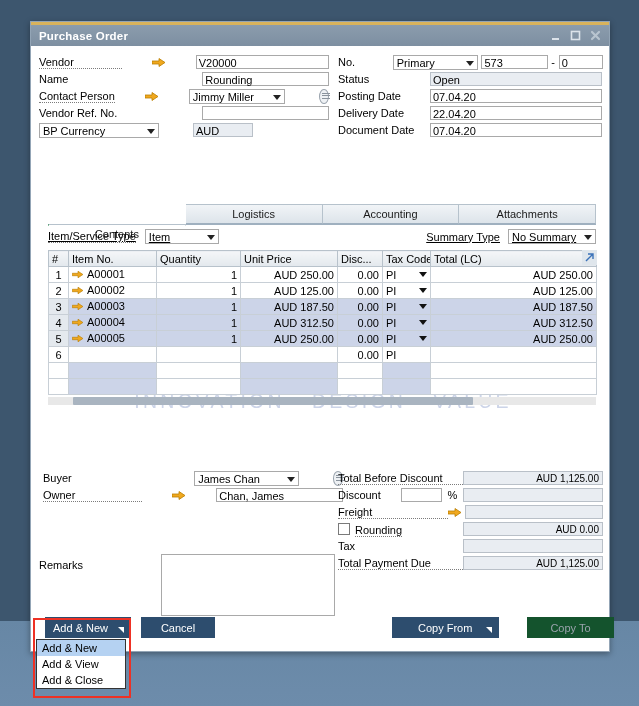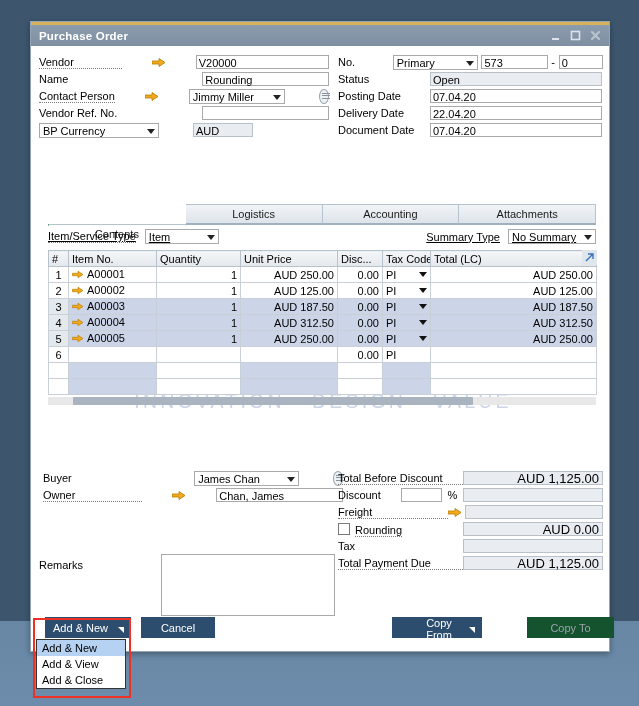--- a/index.html
+++ b/index.html
@@ -308,21 +308,21 @@
   .lower-left .lbl { width: 120px; }
   .lower-right { position: absolute; left: 307px; top: 424px; width: 265px; z-index: 3; }
   .tot-row { display: flex; align-items: center; height: 16px; margin-bottom: 1px; }
   .tot-lbl { width: 125px; font-size: 11px; position: relative; }
   .tot-inp {
     flex: 1;
     border: 1px solid #b9c0c8;
     background: #e9edf2;
     height: 14px;
     line-height: 14px;
-    font-size: 13px;
+    font-size: 10px;
     text-align: right;
     padding: 0 3px;
     box-sizing: border-box;
     color: #000;
   }
   .cb {
     width: 10px; height: 10px;
     border: 1px solid #7a7a7a;
     background: #fff;
     display: inline-block;
@@ -368,21 +368,21 @@
     border-top: 6px solid #ffffff;
   }
   .btn.disabled {
     background: #14532d;
     color: #9aa3ac;
     cursor: default;
     margin-left: 20px;
   }
   .btn-addnew { position: absolute; left: 14px; top: 4px; width: 86px; text-align: left; padding-left: 8px;}
   .btn-cancel { position: absolute; left: 110px; top: 4px; width: 74px; text-align: center; padding: 0;}
-  .btn-copyfrom { position: absolute; left: 361px; top: 4px; width: 90px; text-align: center; padding-left: 26px;}
+  .btn-copyfrom { position: absolute; left: 361px; top: 4px; width: 107px; text-align: left; padding-left: 26px;}
   .btn-copyto { position: absolute; left: 476px; top: 4px; width: 87px; text-align: center; padding: 0;}
 
   .redbox {
     position: absolute;
     left: 33px;
     top: 618px;
     width: 94px;
     height: 76px;
     border: 2px solid #ee3124;
     z-index: 9;

